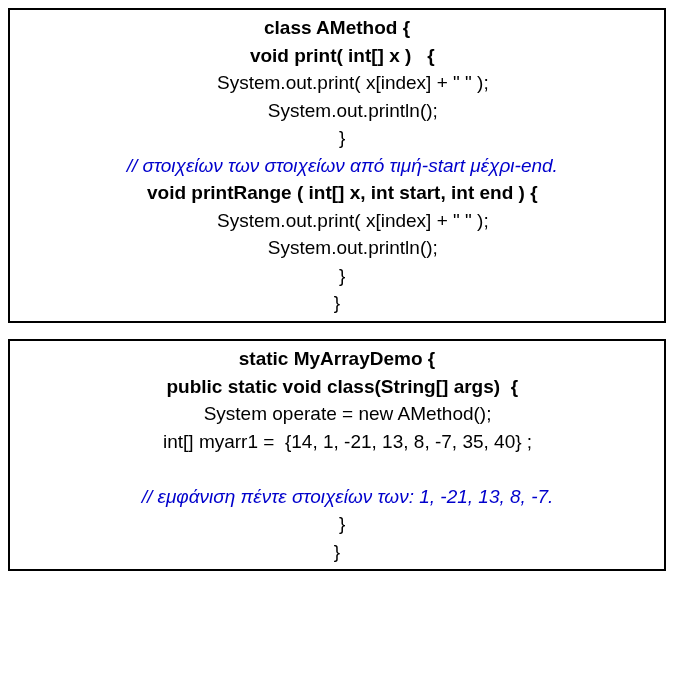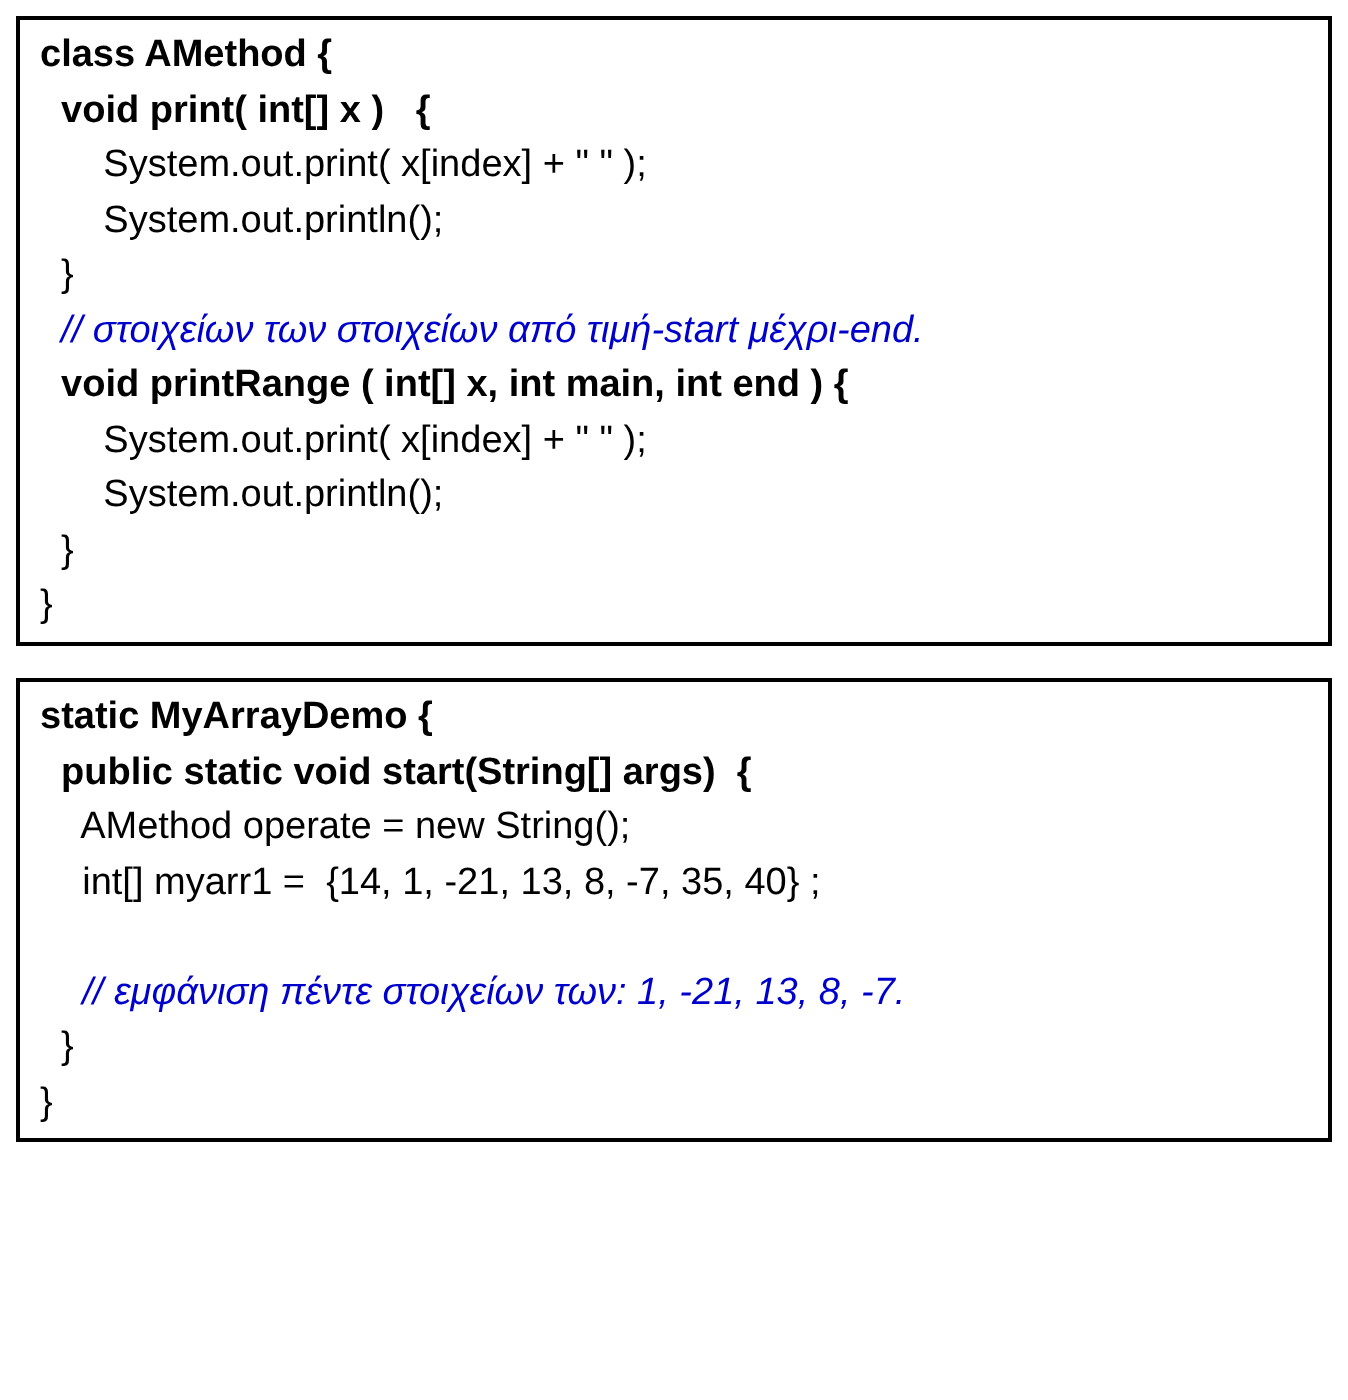--- a/index.html
+++ b/index.html
@@ -12,41 +12,41 @@
     }
     .code-box {
       border: 2px solid black;
       padding: 4px 10px 4px 10px;
       margin-bottom: 16px;
       line-height: 1.45;
     }
     .bold { font-weight: bold; }
     .blue { color: #0000cc; }
     .italic { font-style: italic; }
-    .line { white-space: pre; }
+    .line { white-space: pre; text-align: center; }
   </style>
 </head>
 <body>
 
 <div class="code-box">
   <div class="line bold">class AMethod {</div>
   <div class="line bold">  void print( int[] x )   {</div>
   <div class="line">      System.out.print( x[index] + " " );</div>
   <div class="line">      System.out.println();</div>
   <div class="line">  }</div>
   <div class="line blue italic">  // στοιχείων των στοιχείων από τιμή-start μέχρι-end.</div>
-  <div class="line bold">  void printRange ( int[] x, int main, int end ) {</div>
+  <div class="line bold">  void printRange ( int[] x, int start, int end ) {</div>
   <div class="line">      System.out.print( x[index] + " " );</div>
   <div class="line">      System.out.println();</div>
   <div class="line">  }</div>
   <div class="line">}</div>
 </div>
 
 <div class="code-box">
   <div class="line bold">static MyArrayDemo {</div>
-  <div class="line bold">  public static void start(String[] args)  {</div>
-  <div class="line">    AMethod operate = new String();</div>
+  <div class="line bold">  public static void class(String[] args)  {</div>
+  <div class="line">    System operate = new AMethod();</div>
   <div class="line">    int[] myarr1 =  {14, 1, -21, 13, 8, -7, 35, 40} ;</div>
   <div class="line"> </div>
   <div class="line blue italic">    // εμφάνιση πέντε στοιχείων των: 1, -21, 13, 8, -7.</div>
   <div class="line">  }</div>
   <div class="line">}</div>
 </div>
 
 </body></html>

